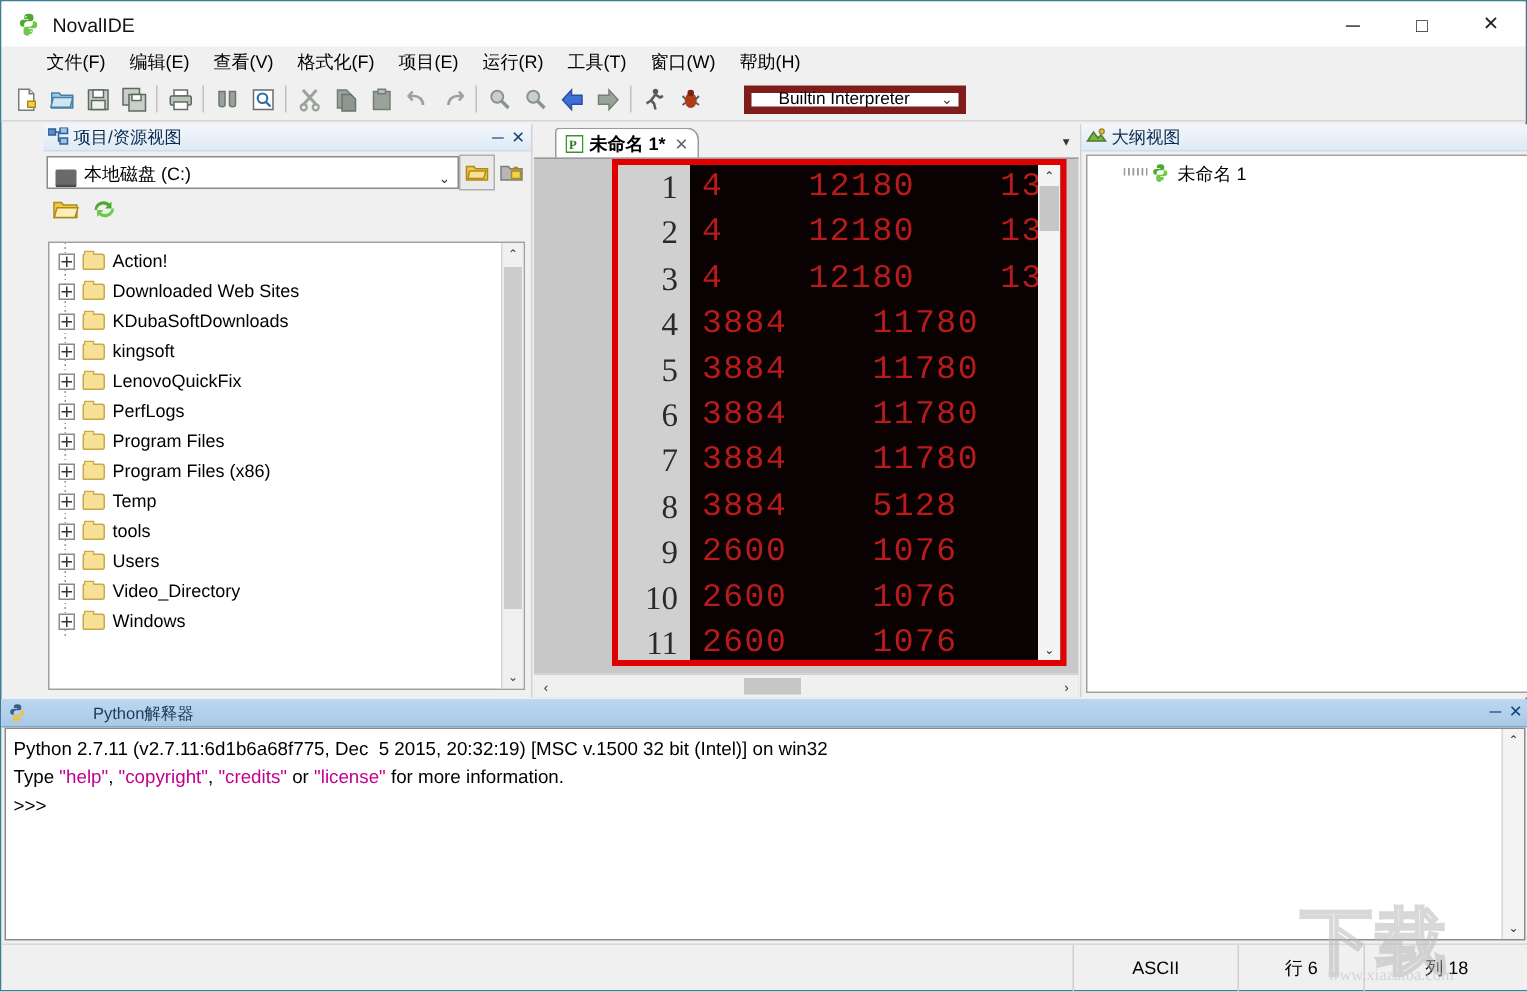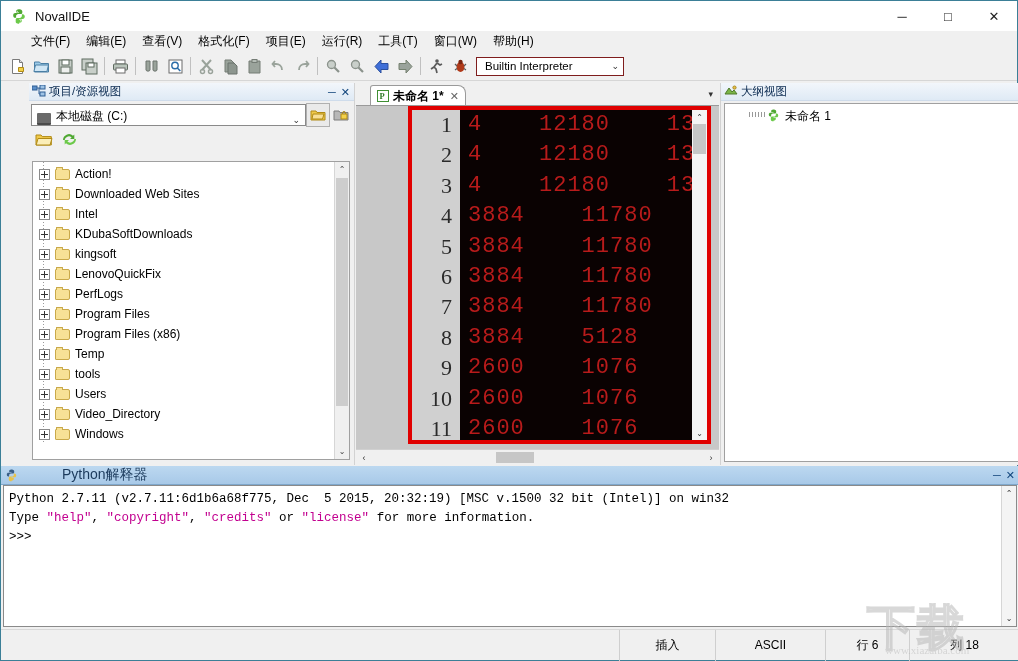--- a/index.html
+++ b/index.html
@@ -23,22 +23,22 @@
 
   
   .menubar{height:21px;background:#f0f0f0;display:flex;align-items:center;padding-left:22px;}
   .menu-item{padding:2px 8px;font-size:12px;color:#000;white-space:nowrap;}
 
   
   .toolbar{height:28px;background:#f0f0f0;display:flex;align-items:center;padding-left:4px;
            border-bottom:1px solid #d6d6d6;}
   .tb-btn{width:24px;height:24px;display:flex;align-items:center;justify-content:center;}
   .tb-sep{width:1px;height:18px;background:#c0c0c0;margin:0 3px;}
-  .interp-combo{width:148px;height:19px;margin-left:4px;background:#fff;border:1px solid #7f1d1d;
-                display:flex;align-items:center;font-size:11.5px;padding-left:8px;
+  .interp-combo{width:148px;height:19px;margin-left:24px;background:#fff;border:5px solid #7f1d1d;
+                display:flex;align-items:center;font-size:11.5px;padding-left:18px;
                 justify-content:space-between;box-sizing:border-box;}
   .interp-combo .arr{margin-right:4px;color:#333;font-size:9px;}
 
   
   .work{position:absolute;left:0;top:82px;width:1018px;height:382px;}
 
   
   .panel{position:absolute;background:#f0f0f0;box-sizing:border-box;margin-left:28px;}
   .panel-cap{height:17px;background:linear-gradient(#f2f6fb,#dfeaf5);
              display:flex;align-items:center;font-size:11.5px;color:#0a2a50;
@@ -124,24 +124,24 @@
   .orow{height:20px;display:flex;align-items:flex-start;font-size:12px;padding-left:24px;margin-top:4px;}
   .odash{width:16px;height:9px;margin-right:2px;
      background:repeating-linear-gradient(90deg,#999 0 1px,transparent 1px 3px);
      background-position:0 4px;background-repeat:repeat-x;background-size:3px 9px;}
   .snake{width:13px;height:14px;margin-right:5px;position:relative;}
 
   
   #console{position:absolute;left:0;top:465px;width:1018px;height:163px;background:#f0f0f0;}
   .con-cap{height:18px;background:linear-gradient(#bcd8f0,#a8c9e8);display:flex;align-items:center;
            border-bottom:1px solid #7fa8cc;}
-  .con-cap .t{font-size:14px;color:#1b3a5c;padding-left:40px;}
+  .con-cap .t{font-size:11px;color:#1b3a5c;padding-left:40px;}
   .conbody{position:absolute;left:2px;top:19px;width:1014px;height:142px;background:#fff;
            border:1px solid #8a8a8a;box-sizing:border-box;overflow:hidden;}
-  .conline{font-family:Liberation Mono, monospace;font-size:12.5px;
+  .conline{font-family:Liberation Sans, sans-serif;font-size:12.5px;
            color:#000;white-space:pre;padding-left:5px;line-height:19px;}
   .str{color:#c2008f;}
   .convsb{position:absolute;right:0;top:0;width:15px;height:100%;background:#f4f4f4;
           border-left:1px solid #d6d6d6;box-sizing:border-box;}
 
   
   .statusbar{position:absolute;left:0;bottom:0;width:1018px;height:31px;background:#f0f0f0;
              border-top:1px solid #d8d8d8;display:flex;align-items:center;box-sizing:border-box;}
   .sb-cell{height:31px;display:flex;align-items:center;justify-content:center;font-size:12px;
            border-left:1px solid #cfcfcf;box-sizing:border-box;}
@@ -385,27 +385,20 @@
             <span class="folder">
                 <i></i>
               </span>
             <span class="tlabel">Downloaded Web Sites</span>
           </div>
           <div class="trow">
             <span class="plus"></span>
             <span class="folder">
                 <i></i>
               </span>
-            <span class="tlabel">Intel</span>
-          </div>
-          <div class="trow">
-            <span class="plus"></span>
-            <span class="folder">
-                <i></i>
-              </span>
             <span class="tlabel">KDubaSoftDownloads</span>
           </div>
           <div class="trow">
             <span class="plus"></span>
             <span class="folder">
                 <i></i>
               </span>
             <span class="tlabel">kingsoft</span>
           </div>
           <div class="trow">
@@ -590,21 +583,20 @@
       <div class="conline">&gt;&gt;&gt;</div>
       <div class="convsb">
         <div style="height:15px;display:flex;align-items:center;justify-content:center;font-size:8px;color:#333;">⌃</div>
         <div style="position:absolute;bottom:0;left:0;right:0;height:15px;display:flex;align-items:center;justify-content:center;font-size:8px;color:#333;">⌄</div>
       </div>
     </div>
   </div>
 
   <div class="statusbar">
     <div class="sb-spring" style="border:none;"></div>
-    <div class="sb-cell" style="width:96px;">插入</div>
     <div class="sb-cell" style="width:110px;">ASCII</div>
     <div class="sb-cell" style="width:84px;">行 6</div>
     <div class="sb-cell" style="width:110px;">列 18</div>
   </div>
 
   <div class="wm">
     <div class="big">下载吧</div>
     <div class="small">www.xiazaiba.com</div>
   </div>
 

